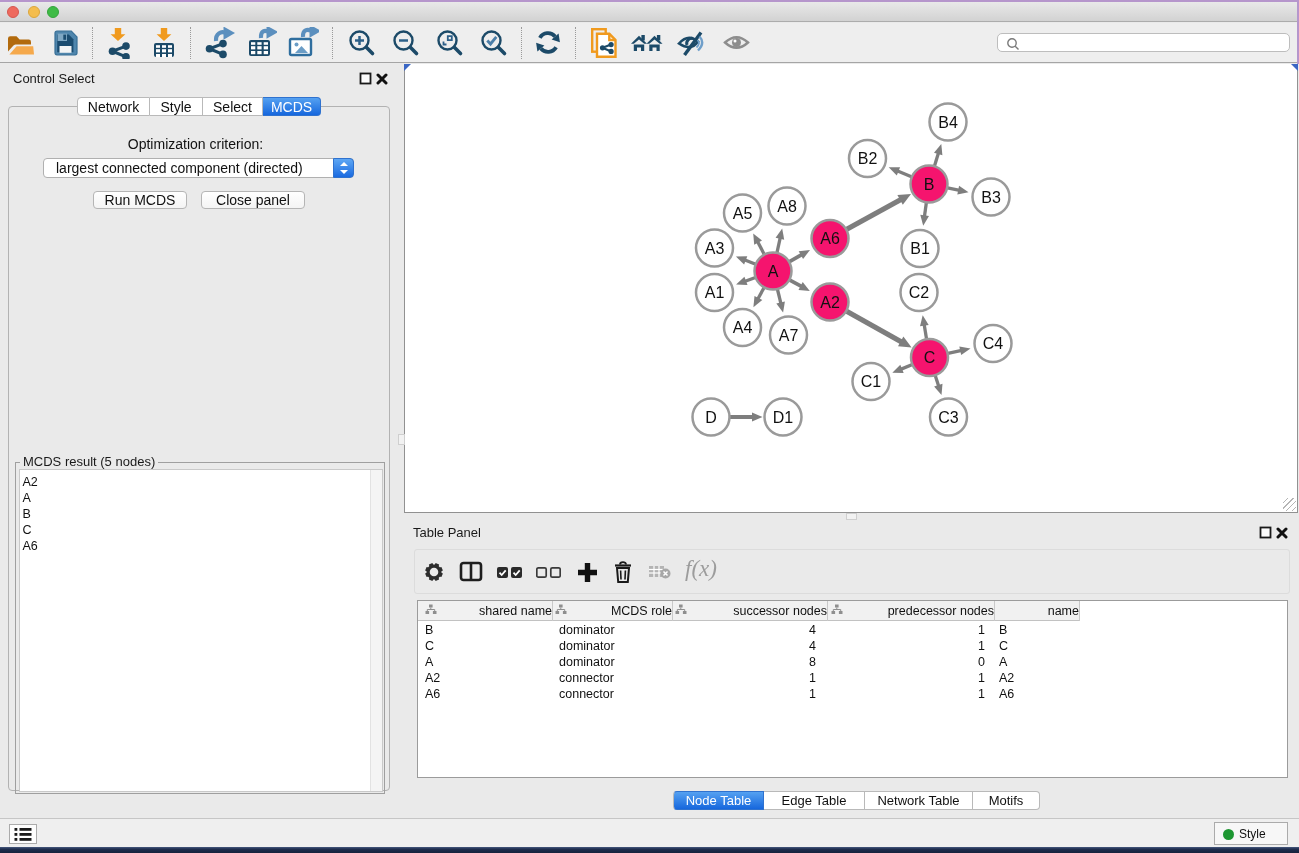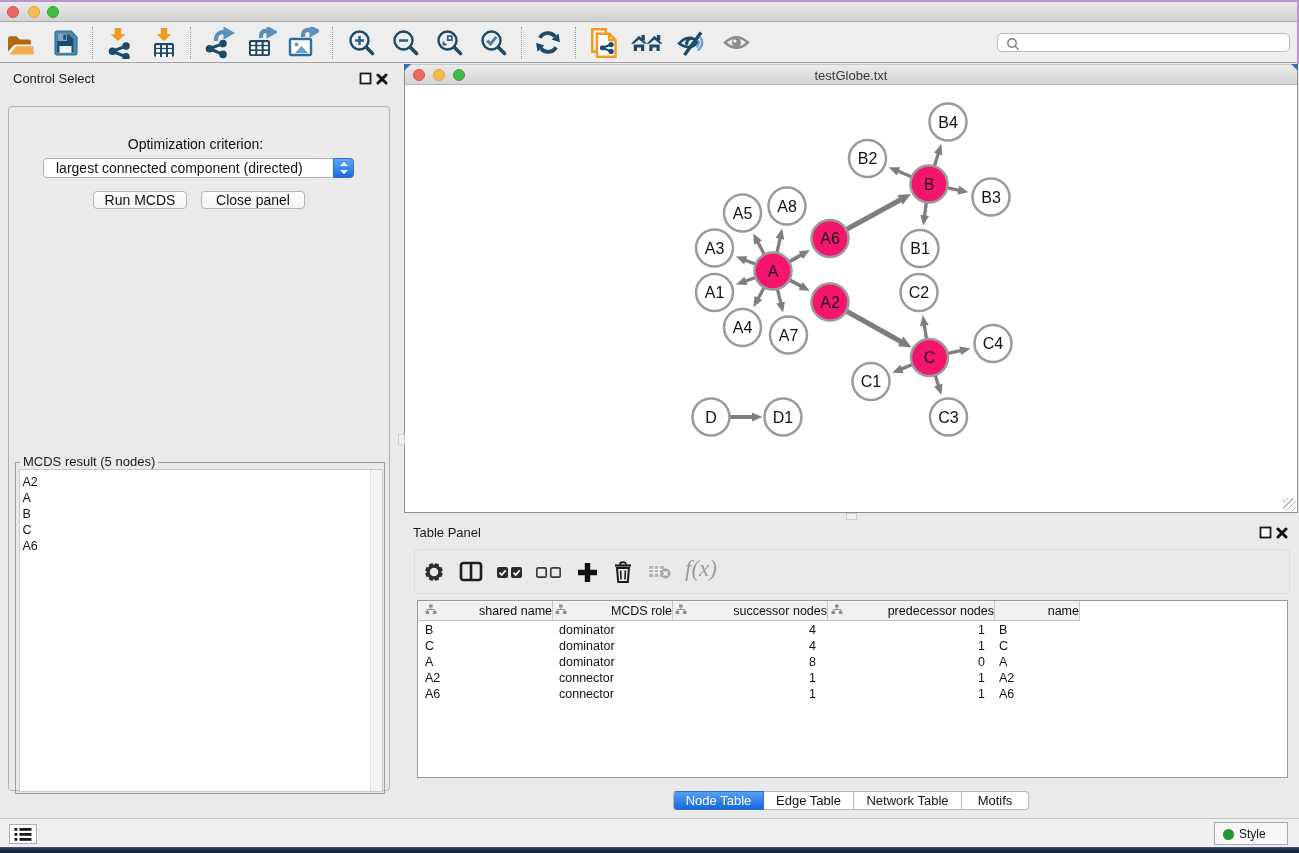--- a/index.html
+++ b/index.html
@@ -191,20 +191,26 @@
     </div>
 <div id="main"></div>
 <div class="ptitle" id="cp-title">Control Select</div>
 <svg style="position:absolute;left:359px;top:72px" width="13" height="13" viewBox="0 0 13 13">
       <rect x="1.5" y="1.5" width="10" height="10" fill="#fdfdfd" stroke="#1a1a1a" stroke-width="1.8"></rect>
     </svg>
 <svg style="position:absolute;left:376px;top:73px" width="12" height="12" viewBox="0 0 12 12">
       <path d="M2,2 L10,10 M10,2 L2,10" stroke="#111" stroke-width="3" stroke-linecap="round"></path>
     </svg>
 <div id="cp-box"></div>
+<div class="seg" style="left:77px;top:97px;height:19px">
+      <div class="s" style="width:73px">Network</div>
+      <div class="s" style="width:53px">Style</div>
+      <div class="s" style="width:60px">Select</div>
+      <div class="s sel" style="width:58px">MCDS</div>
+    </div>
 <div id="combo"><span style="padding-left:12px">largest connected component (directed)</span><div class="cap">
         <svg style="position:absolute;left:4px;top:2px" width="12" height="14" viewBox="0 0 12 14">
           <path d="M6,1 L10,5 H2 z" fill="#fff"></path>
           <path d="M6,13 L2,9 h8 z" fill="#fff"></path>
         </svg>
       </div></div>
 <div id="opt-label">Optimization criterion:</div>
 <div class="btn" style="left:93px;top:191px;width:94px">Run MCDS</div>
 <div class="btn" style="left:201px;top:191px;width:104px">Close panel</div>
 <div id="grp">
@@ -212,26 +218,20 @@
         <div>A2</div>
         <div>A</div>
         <div>B</div>
         <div>C</div>
         <div>A6</div>
         <div class="sb"></div>
       </div>
       <div class="lbl">MCDS result (5 nodes)</div>
     </div>
 <div id="netwin">
-      <div id="nw-tb">
-        <div class="t">testGlobe.txt</div>
-<span class="tl" style="left:8px;top:4px;background:#ee6a5e;border:0.5px solid #d55750"></span>
-<span class="tl" style="left:28px;top:4px;background:#f4bd4e;border:0.5px solid #dba63c"></span>
-<span class="tl" style="left:48px;top:4px;background:#3fbb46;border:0.5px solid #35a43c"></span>
-      </div>
 <div style="position:absolute;left:0;top:22px"><svg class="graph" width="895" height="428" viewBox="0 0 895 428">
 <line x1="360.3" y1="170.4" x2="352.4" y2="155.3" stroke="#7e7e7e" stroke-width="3.3"></line>
 <polygon points="348.2,147.4 357.0,154.6 349.2,158.7" fill="#7e7e7e"></polygon>
 <line x1="371.5" y1="168.9" x2="375.3" y2="151.3" stroke="#7e7e7e" stroke-width="3.3"></line>
 <polygon points="377.2,142.5 379.2,153.7 370.6,151.8" fill="#7e7e7e"></polygon>
 <line x1="352.6" y1="179.0" x2="339.3" y2="173.7" stroke="#7e7e7e" stroke-width="3.3"></line>
 <polygon points="330.9,170.4 342.3,170.2 339.1,178.4" fill="#7e7e7e"></polygon>
 <line x1="352.5" y1="190.7" x2="339.5" y2="195.5" stroke="#7e7e7e" stroke-width="3.3"></line>
 <polygon points="331.1,198.6 339.4,190.8 342.5,199.1" fill="#7e7e7e"></polygon>
 <line x1="360.2" y1="199.5" x2="352.7" y2="213.3" stroke="#7e7e7e" stroke-width="3.3"></line>
@@ -419,21 +419,21 @@
       <path d="M5.8,3.5 v2 M2.3,7 v-1.5 h7.4 V7" fill="none" stroke="#8f8f8f" stroke-width="1"></path>
     </svg>
 <svg style="position:absolute;left:831px;top:604px" width="12" height="11" viewBox="0 0 12 11">
       <rect x="4" y="0.5" width="3.6" height="3" fill="#8f8f8f"></rect>
       <rect x="0.5" y="7" width="3.6" height="3" fill="#8f8f8f"></rect>
       <rect x="7.9" y="7" width="3.6" height="3" fill="#8f8f8f"></rect>
       <path d="M5.8,3.5 v2 M2.3,7 v-1.5 h7.4 V7" fill="none" stroke="#8f8f8f" stroke-width="1"></path>
     </svg>
 <div class="seg" style="left:673px;top:791px;height:19px;font-size:13px">
       <div class="s sel" style="width:91px">Node Table</div>
-      <div class="s" style="width:90px">Edge Table</div>
+      <div class="s" style="width:101px">Edge Table</div>
       <div class="s" style="width:108px">Network Table</div>
       <div class="s" style="width:67px">Motifs</div>
     </div>
 <div id="statusbar"></div>
 <div id="listbtn">
       <svg style="position:absolute;left:3px;top:1px" width="21" height="17" viewBox="0 0 21 17">
         <rect x="1.5" y="2" width="2.8" height="2.8" fill="#1a1a1a"></rect>
         <rect x="1.5" y="7" width="2.8" height="2.8" fill="#1a1a1a"></rect>
         <rect x="1.5" y="12" width="2.8" height="2.8" fill="#1a1a1a"></rect>
         <rect x="6.5" y="2" width="12" height="2.8" fill="#1a1a1a"></rect>

